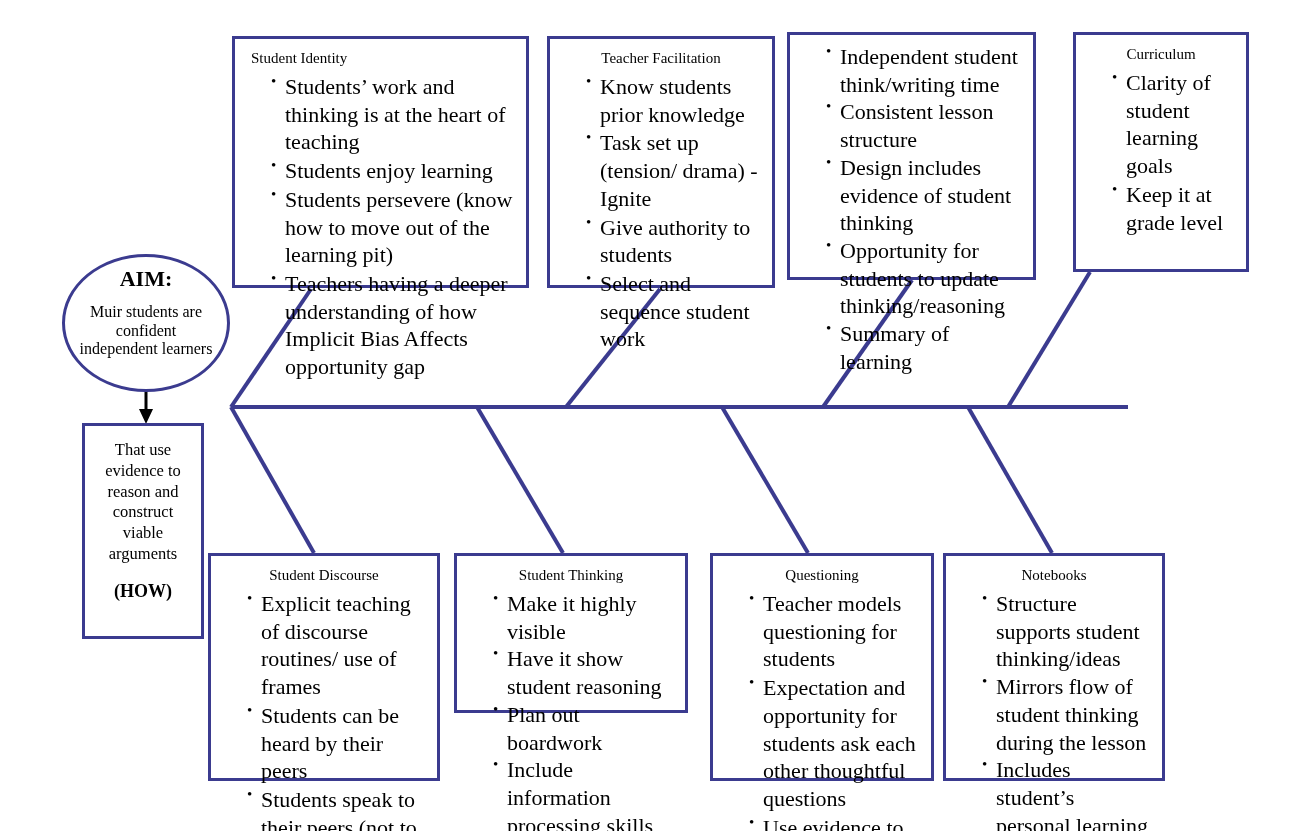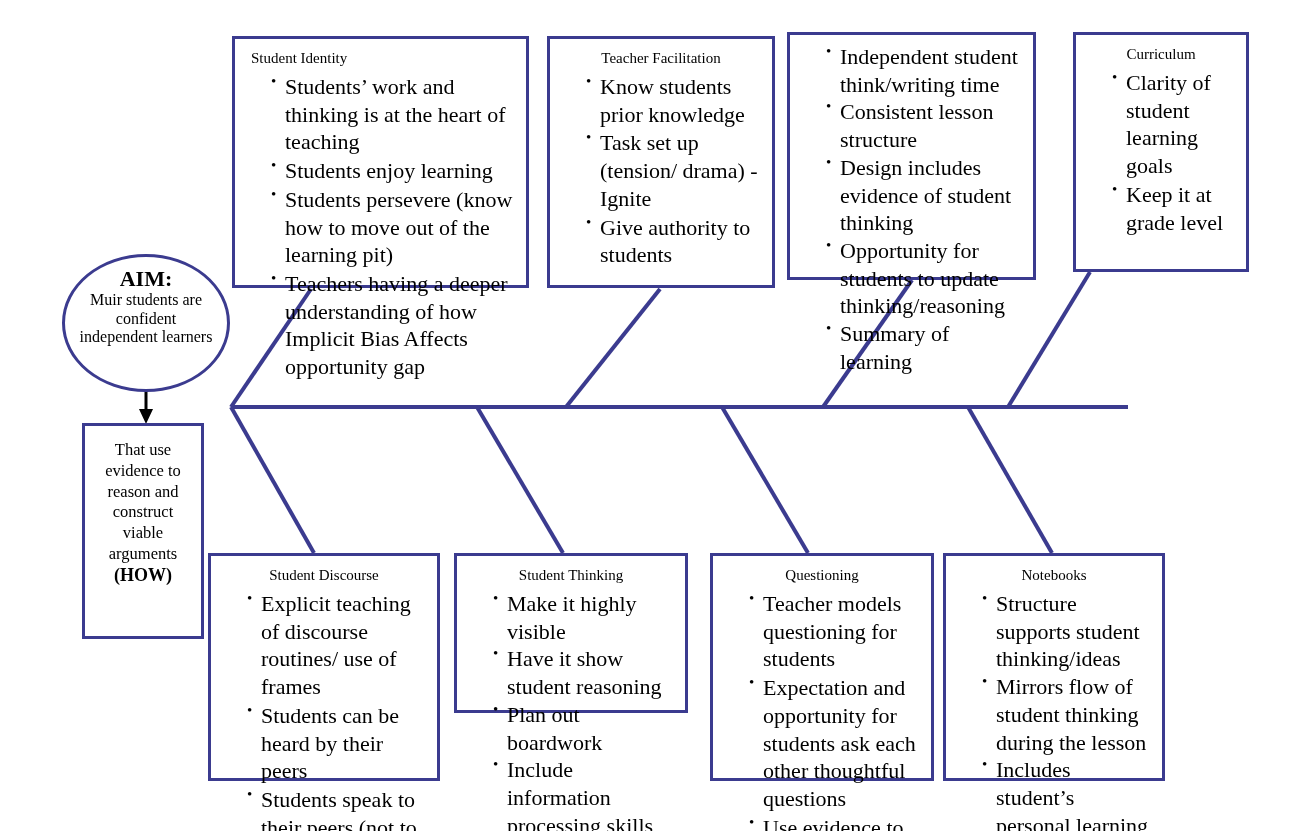--- a/index.html
+++ b/index.html
@@ -71,20 +71,21 @@
     box-sizing: border-box;
     border: 3px solid #3b3b8f;
     border-radius: 50%;
     background: #ffffff;
     display: flex;
     flex-direction: column;
     align-items: center;
     justify-content: flex-start;
     padding-top: 10px;
     text-align: center;
+    gap: 12px;
   }
   #aim-label {
     font-weight: bold;
     font-size: 22px;
     line-height: 1.05;
   }
   #aim-text {
     font-size: 16px;
     line-height: 1.16;
     margin-top: 1px;
@@ -105,20 +106,21 @@
     padding-top: 14px;
   }
   #how-text {
     font-size: 16.5px;
     line-height: 1.26;
     padding: 0 8px;
   }
   #how-label {
     font-weight: bold;
     font-size: 18px;
+    margin-top: 16px;
   }
 </style>
 </head>
 <body>
 
 <div id="stage">
 
   <svg id="skeleton" viewBox="0 0 1315 831">
 
     <line x1="231" y1="407" x2="1128" y2="407" stroke="#3b3b8f" stroke-width="4"></line>
@@ -156,20 +158,21 @@
         <li>Teachers having a deeper understanding of how Implicit Bias Affects opportunity gap</li>
       </ul>
   </div>
 
   <div class="cat-box" style="left:547px; top:36px; width:228px; height:252px;">
     <div class="cat-title title-center">Teacher Facilitation</div>
     <ul class="cat-list">
         <li>Know students prior knowledge</li>
         <li>Task set up (tension/ drama) - Ignite</li>
         <li>Give authority to students</li>
+        <li>Select and sequence student work</li>
       </ul>
   </div>
 
   <div class="cat-box tight" style="left:787px; top:32px; width:249px; height:248px;">
     <ul class="cat-list">
         <li> Independent student think/writing  time</li>
         <li>Consistent lesson structure</li>
         <li>Design includes evidence of student thinking</li>
         <li>Opportunity for students to update thinking/reasoning</li>
         <li>Summary of learning</li>

